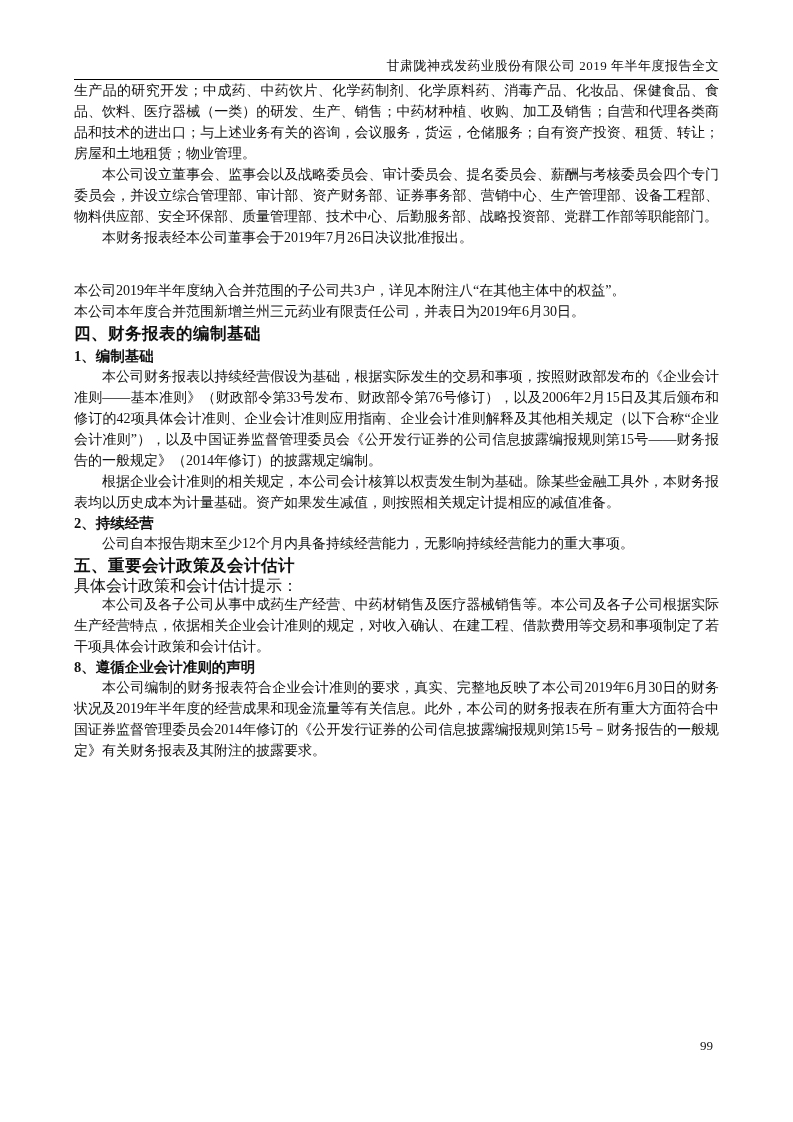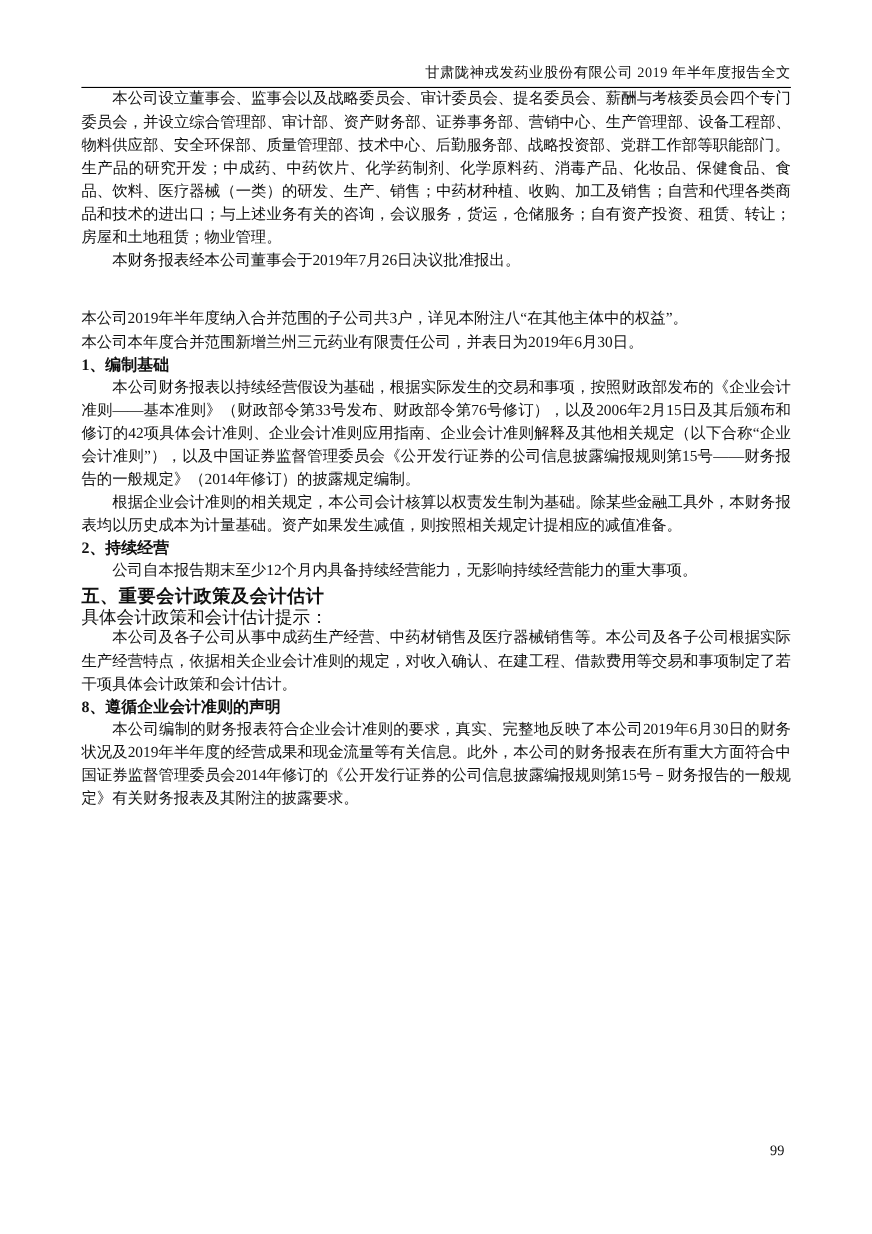--- a/index.html
+++ b/index.html
@@ -115,27 +115,28 @@
     margin-top: 1px;
   }
 </style>
 </head>
 <body>
 
 <div class="page">
 
   <div class="doc-header">甘肃陇神戎发药业股份有限公司 2019 年半年度报告全文</div>
 
+  <p class="body m-p1">生产品的研究开发；中成药、中药饮片、化学药制剂、化学原料药、消毒产品、化妆品、保健食品、食品、饮料、医疗器械（一类）的研发、生产、销售；中药材种植、收购、加工及销售；自营和代理各类商品和技术的进出口；与上述业务有关的咨询，会议服务，货运，仓储服务；自有资产投资、租赁、转让；房屋和土地租赁；物业管理。</p>
   <p class="body indent">本公司设立董事会、监事会以及战略委员会、审计委员会、提名委员会、薪酬与考核委员会四个专门委员会，并设立综合管理部、审计部、资产财务部、证券事务部、营销中心、生产管理部、设备工程部、物料供应部、安全环保部、质量管理部、技术中心、后勤服务部、战略投资部、党群工作部等职能部门。</p>
-  <p class="body m-p1">生产品的研究开发；中成药、中药饮片、化学药制剂、化学原料药、消毒产品、化妆品、保健食品、食品、饮料、医疗器械（一类）的研发、生产、销售；中药材种植、收购、加工及销售；自营和代理各类商品和技术的进出口；与上述业务有关的咨询，会议服务，货运，仓储服务；自有资产投资、租赁、转让；房屋和土地租赁；物业管理。</p>
   <p class="body indent">本财务报表经本公司董事会于2019年7月26日决议批准报出。</p>
 
   <p class="body mt-gap">本公司2019年半年度纳入合并范围的子公司共3户，详见本附注八“在其他主体中的权益”。</p>
   <p class="body">本公司本年度合并范围新增兰州三元药业有限责任公司，并表日为2019年6月30日。</p>
 
+  <h2 class="h-level1 m-h4">四、财务报表的编制基础</h2>
 
   <h3 class="h-level2 m-h41">1、编制基础</h3>
   <p class="body indent m-p41">本公司财务报表以持续经营假设为基础，根据实际发生的交易和事项，按照财政部发布的《企业会计准则——基本准则》（财政部令第33号发布、财政部令第76号修订），以及2006年2月15日及其后颁布和修订的42项具体会计准则、企业会计准则应用指南、企业会计准则解释及其他相关规定（以下合称“企业会计准则”），以及中国证券监督管理委员会《公开发行证券的公司信息披露编报规则第15号——财务报告的一般规定》（2014年修订）的披露规定编制。</p>
   <p class="body indent">根据企业会计准则的相关规定，本公司会计核算以权责发生制为基础。除某些金融工具外，本财务报表均以历史成本为计量基础。资产如果发生减值，则按照相关规定计提相应的减值准备。</p>
 
   <h3 class="h-level2 m-h42">2、持续经营</h3>
   <p class="body indent m-p42">公司自本报告期末至少12个月内具备持续经营能力，无影响持续经营能力的重大事项。</p>
 
   <h2 class="h-level1 m-h5">五、重要会计政策及会计估计</h2>
 

